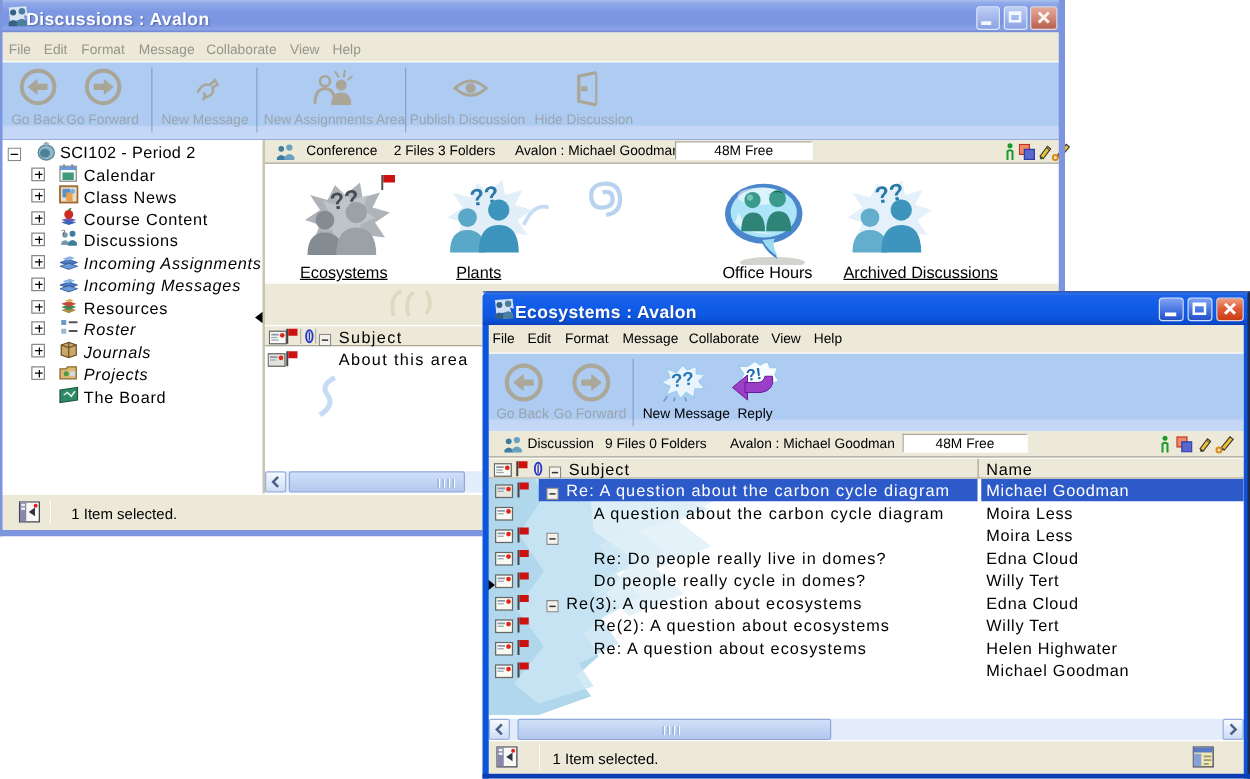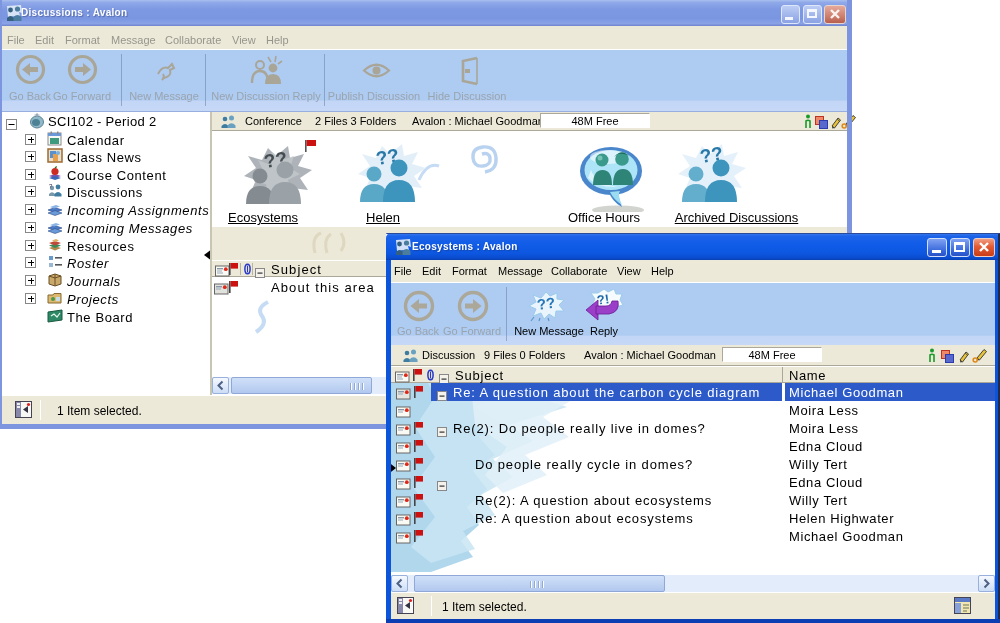--- a/index.html
+++ b/index.html
@@ -1,19 +1,19 @@
 <!DOCTYPE html>
 <html><head><meta charset="utf-8">
 <style>
 *{margin:0;padding:0;box-sizing:border-box}
 html,body{width:1000px;height:623px;overflow:hidden;background:#fff}
 body{font-family:"Liberation Sans",sans-serif;-webkit-font-smoothing:none;position:relative}
 .a{position:absolute}
 .win{position:absolute}
-.ttxt{font-weight:bold;font-size:10px;color:#fdfeff;text-shadow:1px 1px 1px rgba(30,40,90,.4);letter-spacing:.3px}
+.ttxt{font-weight:bold;font-size:14px;color:#fdfeff;text-shadow:1px 1px 1px rgba(30,40,90,.4);letter-spacing:.3px}
 .menu{background:#ece9d8;border-bottom:1px solid #fff}
 .mi{position:absolute;top:5px;font-size:11px}
 .tbsep{position:absolute;width:1px;background:rgba(100,120,160,.5)}
 .tlabel{position:absolute;font-size:11px;white-space:nowrap;text-align:center}
 .beige{background:#ece9d8}
 .hdrtxt{font-size:11px;color:#000;white-space:nowrap}
 .listtxt{font-size:13px;color:#000;white-space:nowrap}
 .wbtn{position:absolute;top:5px;height:19px;border-radius:3px}
 .treetxt{font-size:13px;color:#000;white-space:nowrap}
 .trow{position:absolute;left:0;height:18px;width:168px}
@@ -73,21 +73,21 @@
         <circle cx="15.5" cy="15.5" r="13" fill="none" stroke="#a9a698" stroke-width="3.2"></circle>
         <path d="M7 15.5 L15 9 L15 13 L23 13 L23 18 L15 18 L15 22 Z" fill="#a9a698"></path>
       </svg></div>
   <div class="a" id="g1fwd" style="left:67px;top:54px"><svg width="31" height="31">
         <circle cx="15.5" cy="15.5" r="13" fill="none" stroke="#a9a698" stroke-width="3.2"></circle>
         <path d="M24 15.5 L16 9 L16 13 L8 13 L8 18 L16 18 L16 22 Z" fill="#a9a698"></path>
       </svg></div>
   <div class="tlabel" style="left:6px;top:90px;width:48px;color:#9aa4ae">Go Back</div>
   <div class="tlabel" style="left:50px;top:90px;width:64px;color:#9aa4ae">Go Forward</div>
   <div class="tlabel" style="left:128px;top:90px;width:72px;color:#9aa4ae">New Message</div>
-  <div class="tlabel" style="left:211px;top:90px;width:110px;color:#9aa4ae">New Discussion Reply</div>
+  <div class="tlabel" style="left:211px;top:90px;width:110px;color:#9aa4ae">New Assignments Area</div>
   <div class="tlabel" style="left:324px;top:90px;width:100px;color:#9aa4ae">Publish Discussion</div>
   <div class="tlabel" style="left:424px;top:90px;width:86px;color:#9aa4ae">Hide Discussion</div>
   <div class="a" id="tb1icons">
     <div class="a" style="left:152px;top:58px"><svg width="28" height="28">
           <path d="M6 16 Q10 8 16 10 L20 6 L22 10 L18 12 Q20 18 12 20 M10 22 Q13 19 11 16" fill="none" stroke="#a9a698" stroke-width="2"></path>
         </svg></div>
     <div class="a" style="left:246px;top:55px"><svg width="40" height="31">
       <path d="M22 2 l3 5 M30 1 l-1 6 M36 6 l-4 3" stroke="#a9a698" stroke-width="1.6" fill="none"></path>
       <circle cx="14" cy="10" r="4" fill="none" stroke="#a9a698" stroke-width="2"></circle>
           <path d="M6 28 Q6 16 14 16 Q22 16 22 28" fill="none" stroke="#a9a698" stroke-width="2.4"></path>
@@ -278,48 +278,48 @@
       <text x="26" y="27" font-size="19" font-weight="bold" fill="#454d52" transform="rotate(-10 34 20)">??</text>
       <circle cx="22" cy="36" r="7.5" fill="#848c92"></circle>
           <path d="M8 64 Q8 46 22 46 Q36 46 36 64 Z" fill="#848c92"></path>
       <circle cx="47" cy="30" r="8.5" fill="#9aa2a8"></circle>
           <path d="M31 64 Q31 42 47 42 Q63 42 63 64 Z" fill="#9aa2a8"></path>
     </svg></div>
     <div class="a" style="left:92px;top:7px"><svg width="13" height="14">
           <rect x="1" y="1" width="1.6" height="12" fill="#555"></rect>
           <path d="M2.6 1 L12 1 L12 7 L2.6 7 Z" fill="#cc1111"></path>
         </svg></div>
-    <div class="a" style="left:16px;top:78px;width:94px;font-size:13px;text-decoration:underline">Ecosystems</div>
+    <div class="a" style="left:16px;top:78px;width:94px;text-align:center;font-size:13px;text-decoration:underline">Ecosystems</div>
 
     <div class="a" style="left:140px;top:4px"><svg width="80" height="74">
       <path d="M30 10 L38 18 L50 8 L52 20 L66 16 L60 28 L74 32 L62 40 L70 52 L54 50 L54 64 L42 56 L32 66 L26 52 L12 56 L18 42 L6 38 L18 30 L10 18 L24 22 Z" fill="#e2eef8" opacity="0.95"></path>
       <text x="24" y="28" font-size="19" font-weight="bold" fill="#2878a8" transform="rotate(-10 32 22)">??</text>
       <circle cx="22" cy="38" r="7.5" fill="#5aa8c8"></circle>
           <path d="M8 66 Q8 48 22 48 Q36 48 36 66 Z" fill="#5aa8c8"></path>
       <circle cx="47" cy="32" r="8.5" fill="#3d94bc"></circle>
           <path d="M31 66 Q31 44 47 44 Q63 44 63 66 Z" fill="#3d94bc"></path>
     </svg></div>
-    <div class="a" style="left:134px;top:78px;width:74px;text-align:center;font-size:13px;text-decoration:underline">Helen</div>
+    <div class="a" style="left:134px;top:78px;width:74px;text-align:center;font-size:13px;text-decoration:underline">Plants</div>
 
     <div class="a" style="left:366px;top:8px"><svg width="72" height="72">
       <ellipse cx="40" cy="70" rx="26" ry="4.5" fill="#d2d4cf"></ellipse>
       <ellipse cx="33" cy="31" rx="31" ry="24" fill="#4a86cc"></ellipse>
       <path d="M30 50 Q34 62 44 67 Q38 54 42 50 Z" fill="#4a86cc"></path>
       <path d="M32 52 Q36 60 44 65 Q39 54 42 51 Z" fill="#9adcf2"></path>
       <ellipse cx="33" cy="30" rx="26.5" ry="20" fill="#aee4f8"></ellipse>
       <path d="M10 38 Q20 48 40 47 Q18 44 13 30 Z" fill="#e8f8fe" opacity="0.8"></path>
       <ellipse cx="30" cy="17" rx="18" ry="7" fill="#ffffff" opacity="0.55"></ellipse>
       <circle cx="24" cy="20" r="6.5" fill="#3a9a8c"></circle>
           <circle cx="22" cy="18" r="2.5" fill="#8ed4c8" opacity="0.7"></circle>
       <path d="M15 45 Q15 30 24.5 30 Q34 30 34 45 Z" fill="#2f8478"></path>
       <circle cx="44" cy="19" r="6.8" fill="#3a9a8c"></circle>
           <path d="M36 17 Q44 8 52 17 Q48 13 40 14 Z" fill="#1d6a56"></path>
       <path d="M35 45 Q35 29 45 29 Q55 29 55 45 Z" fill="#2f8478"></path>
     </svg></div>
-    <div class="a" style="left:356px;top:78px;width:82px;text-align:left;font-size:13px">Office Hours</div>
+    <div class="a" style="left:356px;top:78px;width:82px;text-align:right;font-size:13px">Office Hours</div>
 
     <div class="a" style="left:458px;top:4px"><svg width="84" height="74">
       <path d="M32 10 L40 18 L52 8 L54 20 L68 16 L62 28 L76 32 L64 40 L72 52 L56 50 L56 64 L44 56 L34 66 L28 52 L14 56 L20 42 L8 38 L20 30 L12 18 L26 22 Z" fill="#e4f0fa" opacity="0.95"></path>
       <text x="30" y="26" font-size="19" font-weight="bold" fill="#2878a8" transform="rotate(-10 38 20)">??</text>
       <circle cx="26" cy="38" r="7.5" fill="#62aecc"></circle>
           <path d="M12 66 Q12 48 26 48 Q40 48 40 66 Z" fill="#62aecc"></path>
       <circle cx="51" cy="32" r="8.5" fill="#3d94bc"></circle>
           <path d="M35 66 Q35 44 51 44 Q67 44 67 66 Z" fill="#3d94bc"></path>
     </svg></div>
     <div class="a" style="left:452px;top:78px;width:145px;text-align:center;font-size:13px;text-decoration:underline">Archived Discussions</div>
@@ -546,51 +546,52 @@
       <span class="ltxt l1" style="color:#fff">Re: A question about the carbon cycle diagram</span>
       <span class="lname" style="color:#fff">Michael Goodman</span>
     </div>
     <div class="lrow" style="top:18px">
       <span class="env"><svg width="15" height="12">
             <rect x="0.5" y="1" width="13.5" height="10" fill="#fafaf4" stroke="#666"></rect>
             <rect x="2" y="3" width="6" height="1.4" fill="#8898a8"></rect>
             <rect x="2" y="5.5" width="5" height="1" fill="#98a8b8"></rect>
             <circle cx="10.8" cy="4.2" r="1.9" fill="#e02818"></circle>
           </svg></span>
+      <span class="ltxt l2">A question about the carbon cycle diagram</span>
       <span class="lname">Moira Less</span>
     </div>
     <div class="lrow" style="top:36px">
       <span class="env"><svg width="15" height="12">
             <rect x="0.5" y="1" width="13.5" height="10" fill="#fafaf4" stroke="#666"></rect>
             <rect x="2" y="3" width="6" height="1.4" fill="#8898a8"></rect>
             <rect x="2" y="5.5" width="5" height="1" fill="#98a8b8"></rect>
             <circle cx="10.8" cy="4.2" r="1.9" fill="#e02818"></circle>
           </svg></span>
       <span class="lflag"><svg width="11" height="14">
             <rect x="1" y="1" width="1.6" height="12" fill="#444"></rect>
             <path d="M2.6 1 L10 1 L10 6.6 L2.6 6.6 Z" fill="#cc1111"></path>
           </svg></span>
       <span class="lminus"><svg width="10" height="10">
             <rect x="0.5" y="0.5" width="9" height="9" fill="#f4f2ea" stroke="#888"></rect>
             <rect x="2.5" y="4.5" width="5" height="1.2" fill="#333"></rect>
           </svg></span>
-      <span class="ltxt l1">Re(2): Do people really live in domes?</span>
       <span class="lname">Moira Less</span>
     </div>
     <div class="lrow" style="top:54px">
       <span class="env"><svg width="15" height="12">
             <rect x="0.5" y="1" width="13.5" height="10" fill="#fafaf4" stroke="#666"></rect>
             <rect x="2" y="3" width="6" height="1.4" fill="#8898a8"></rect>
             <rect x="2" y="5.5" width="5" height="1" fill="#98a8b8"></rect>
             <circle cx="10.8" cy="4.2" r="1.9" fill="#e02818"></circle>
           </svg></span>
       <span class="lflag"><svg width="11" height="14">
             <rect x="1" y="1" width="1.6" height="12" fill="#444"></rect>
             <path d="M2.6 1 L10 1 L10 6.6 L2.6 6.6 Z" fill="#cc1111"></path>
           </svg></span>
+      <span class="ltxt l2">Re: Do people really live in domes?</span>
       <span class="lname">Edna Cloud</span>
     </div>
     <div class="lrow" style="top:72px">
       <span class="env"><svg width="15" height="12">
             <rect x="0.5" y="1" width="13.5" height="10" fill="#fafaf4" stroke="#666"></rect>
             <rect x="2" y="3" width="6" height="1.4" fill="#8898a8"></rect>
             <rect x="2" y="5.5" width="5" height="1" fill="#98a8b8"></rect>
             <circle cx="10.8" cy="4.2" r="1.9" fill="#e02818"></circle>
           </svg></span>
       <span class="lflag"><svg width="11" height="14">
@@ -608,20 +609,21 @@
             <circle cx="10.8" cy="4.2" r="1.9" fill="#e02818"></circle>
           </svg></span>
       <span class="lflag"><svg width="11" height="14">
             <rect x="1" y="1" width="1.6" height="12" fill="#444"></rect>
             <path d="M2.6 1 L10 1 L10 6.6 L2.6 6.6 Z" fill="#cc1111"></path>
           </svg></span>
       <span class="lminus"><svg width="10" height="10">
             <rect x="0.5" y="0.5" width="9" height="9" fill="#f4f2ea" stroke="#888"></rect>
             <rect x="2.5" y="4.5" width="5" height="1.2" fill="#333"></rect>
           </svg></span>
+      <span class="ltxt l1">Re(3): A question about ecosystems</span>
       <span class="lname">Edna Cloud</span>
     </div>
     <div class="lrow" style="top:108px">
       <span class="env"><svg width="15" height="12">
             <rect x="0.5" y="1" width="13.5" height="10" fill="#fafaf4" stroke="#666"></rect>
             <rect x="2" y="3" width="6" height="1.4" fill="#8898a8"></rect>
             <rect x="2" y="5.5" width="5" height="1" fill="#98a8b8"></rect>
             <circle cx="10.8" cy="4.2" r="1.9" fill="#e02818"></circle>
           </svg></span>
       <span class="lflag"><svg width="11" height="14">

